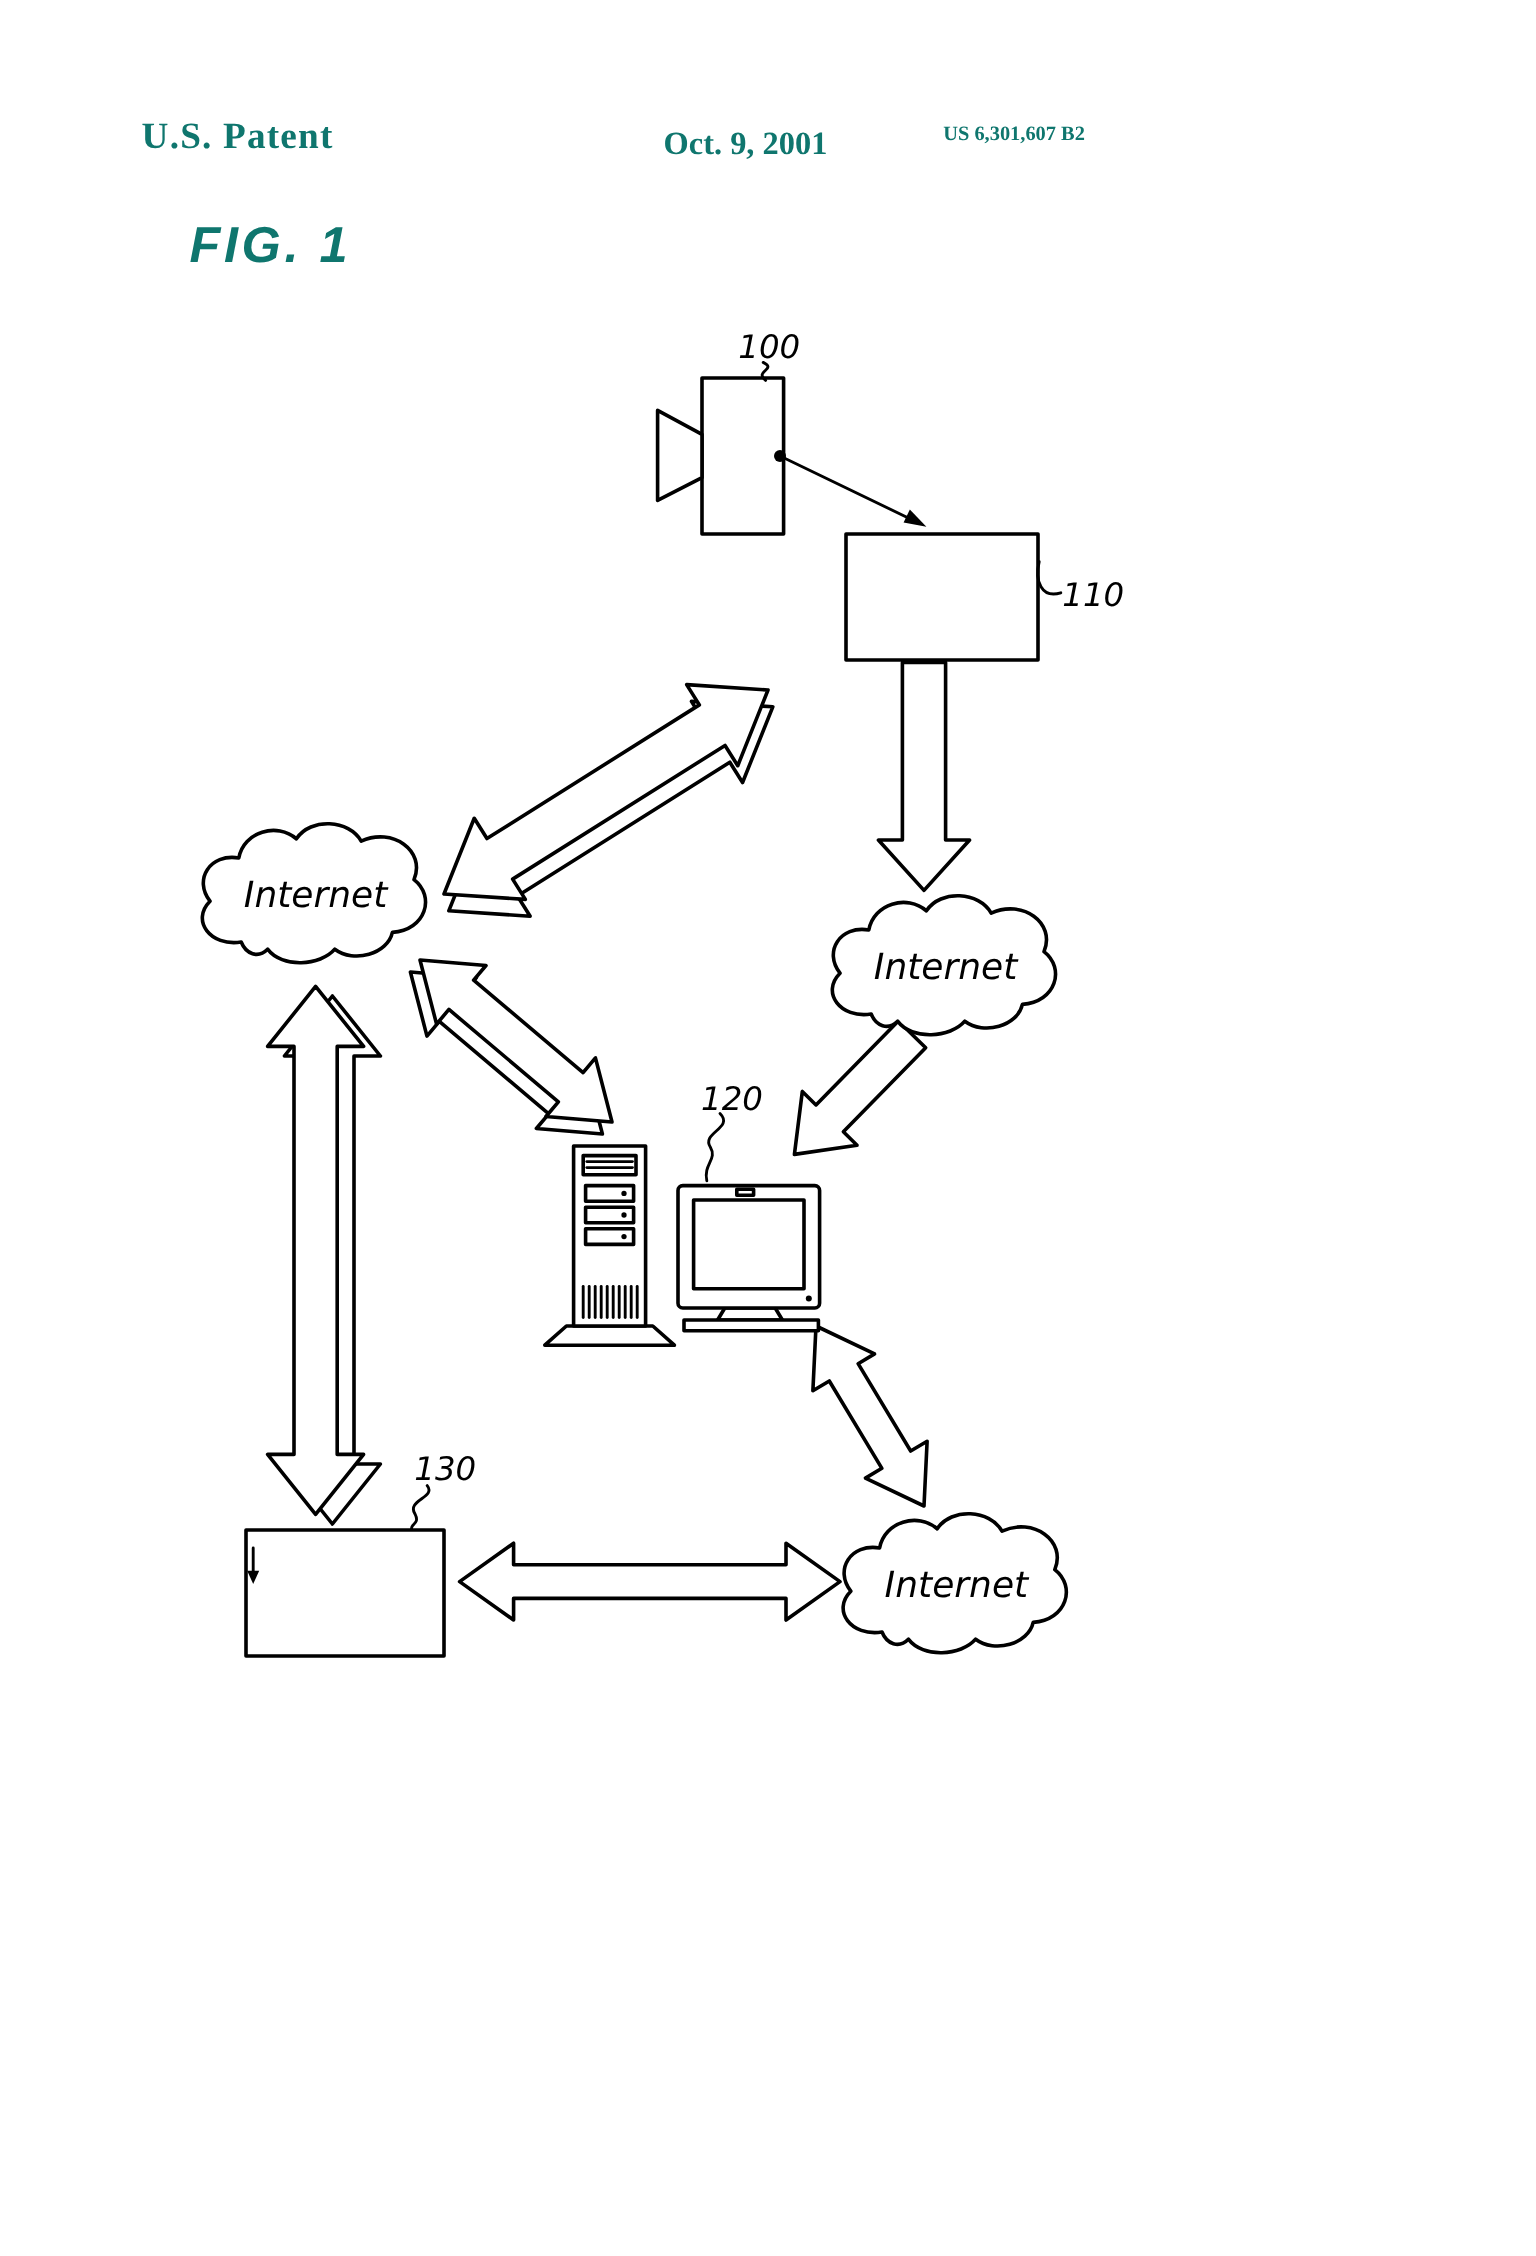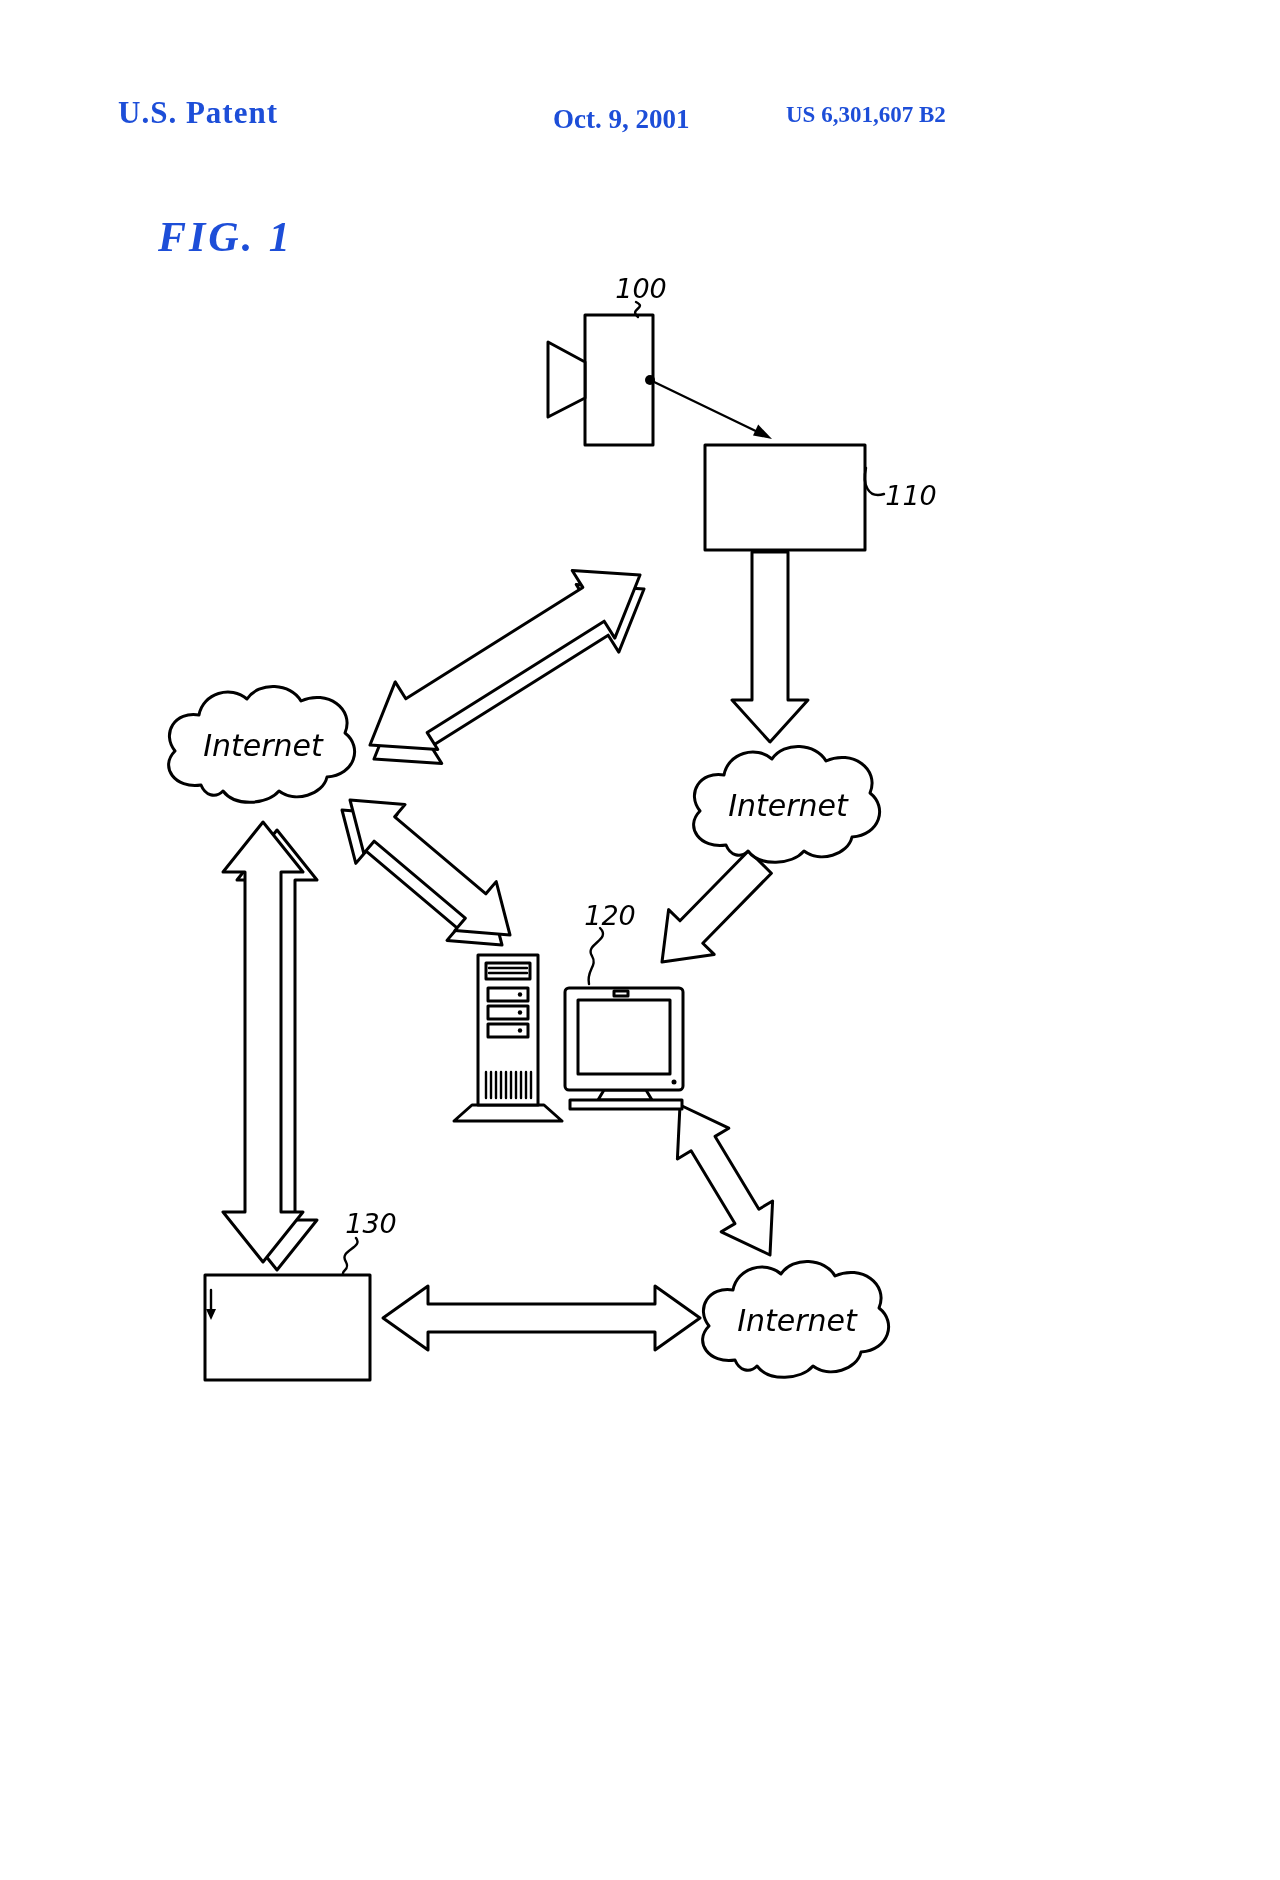--- a/index.html
+++ b/index.html
@@ -7,45 +7,45 @@
     padding: 0;
     background: #ffffff;
   }
   .page {
     position: relative;
     width: 1280px;
     height: 1880px;
     background: #ffffff;
     overflow: hidden;
     font-family: "Liberation Serif", serif;
-    color: #1d4ed8;
+    color: #0f766e;
   }
   .hdr-title {
     position: absolute;
     left: 118px; top: 95px;
     font-size: 31px;
     font-weight: bold;
     letter-spacing: 1px;
   }
   .hdr-date {
     position: absolute;
     left: 553px; top: 104px;
     font-size: 27px;
     font-weight: bold;
   }
   .hdr-patnum {
     position: absolute;
     left: 786px; top: 102px;
-    font-size: 23px;
+    font-size: 17px;
     font-weight: bold;
   }
   .fig-label {
     position: absolute;
-    left: 158px; top: 213px;
-    font-family: Liberation Serif, serif;
+    left: 158px; top: 180px;
+    font-family: Liberation Sans, sans-serif;
     font-style: italic;
     font-weight: bold;
     font-size: 42px;
     letter-spacing: 3px;
   }
   svg.diagram {
     position: absolute;
     left: 0; top: 0;
   }
   svg .ln {

